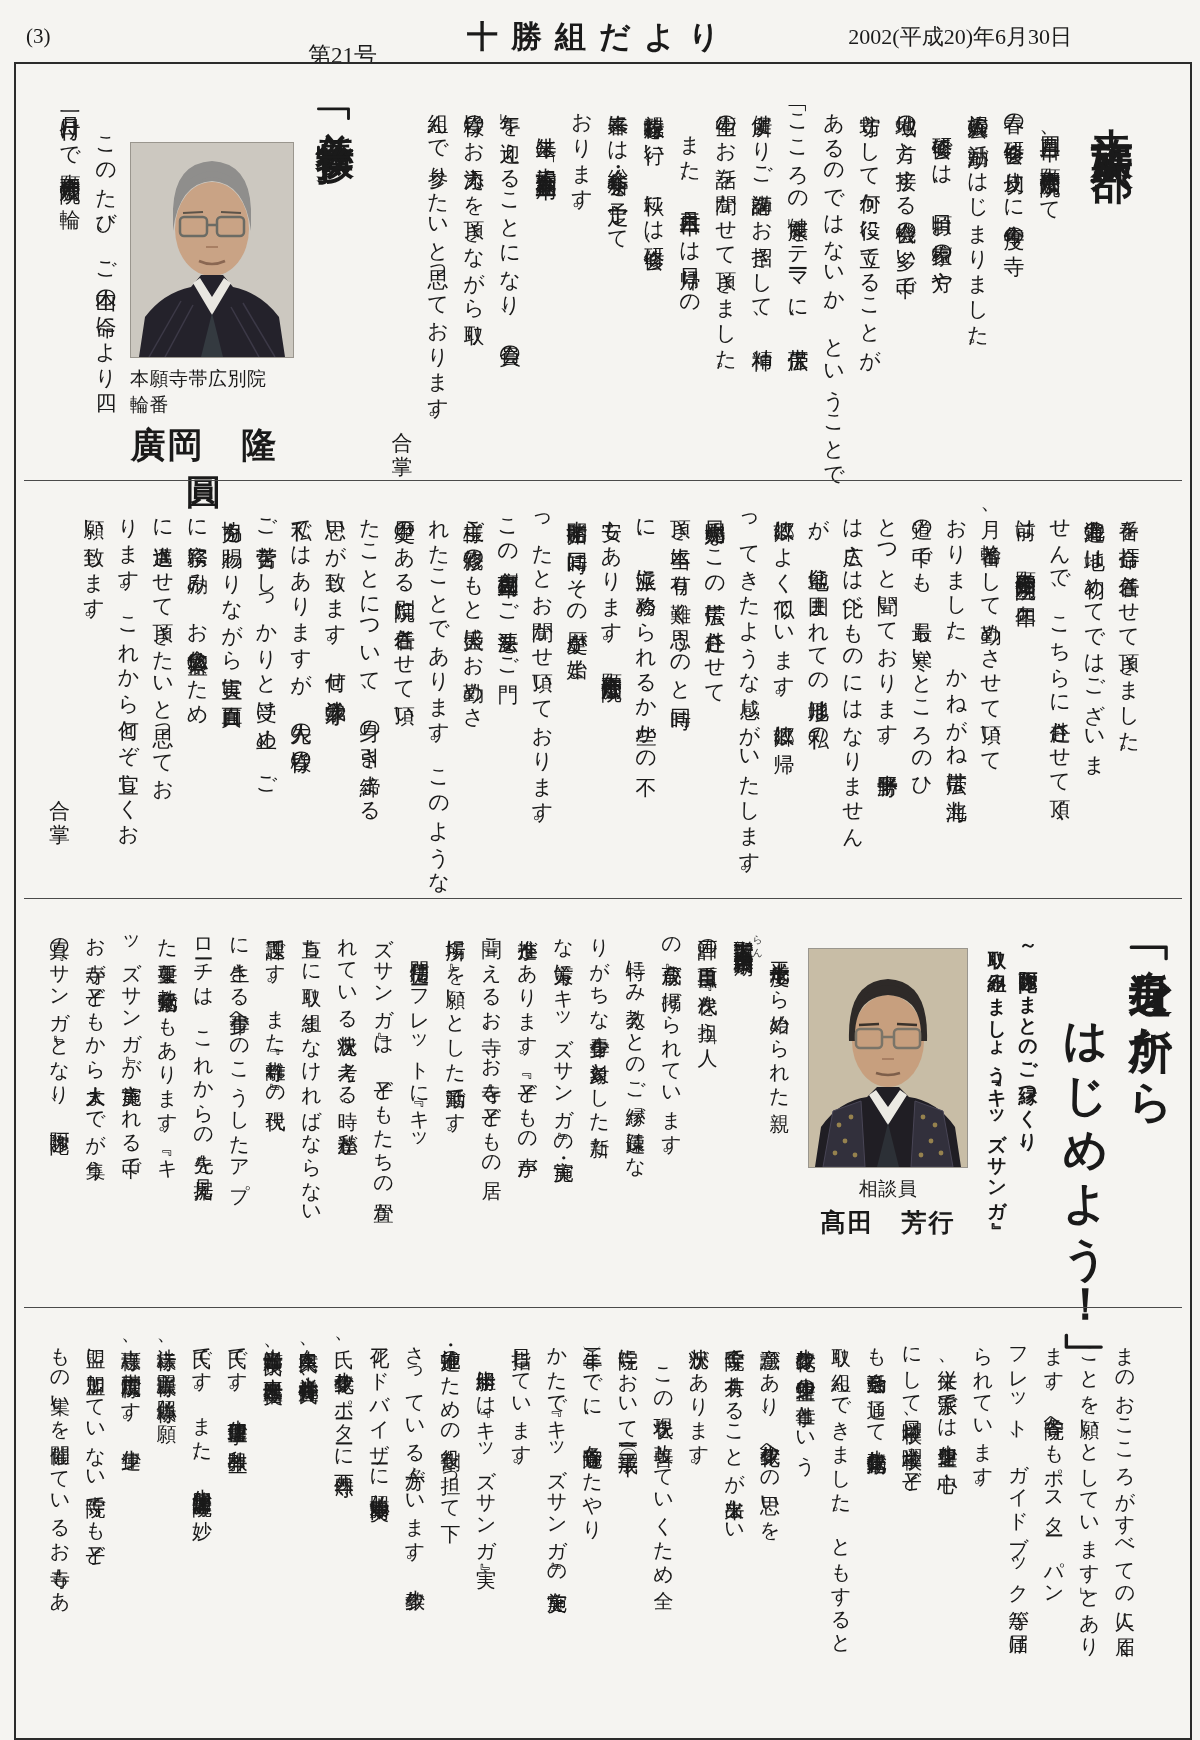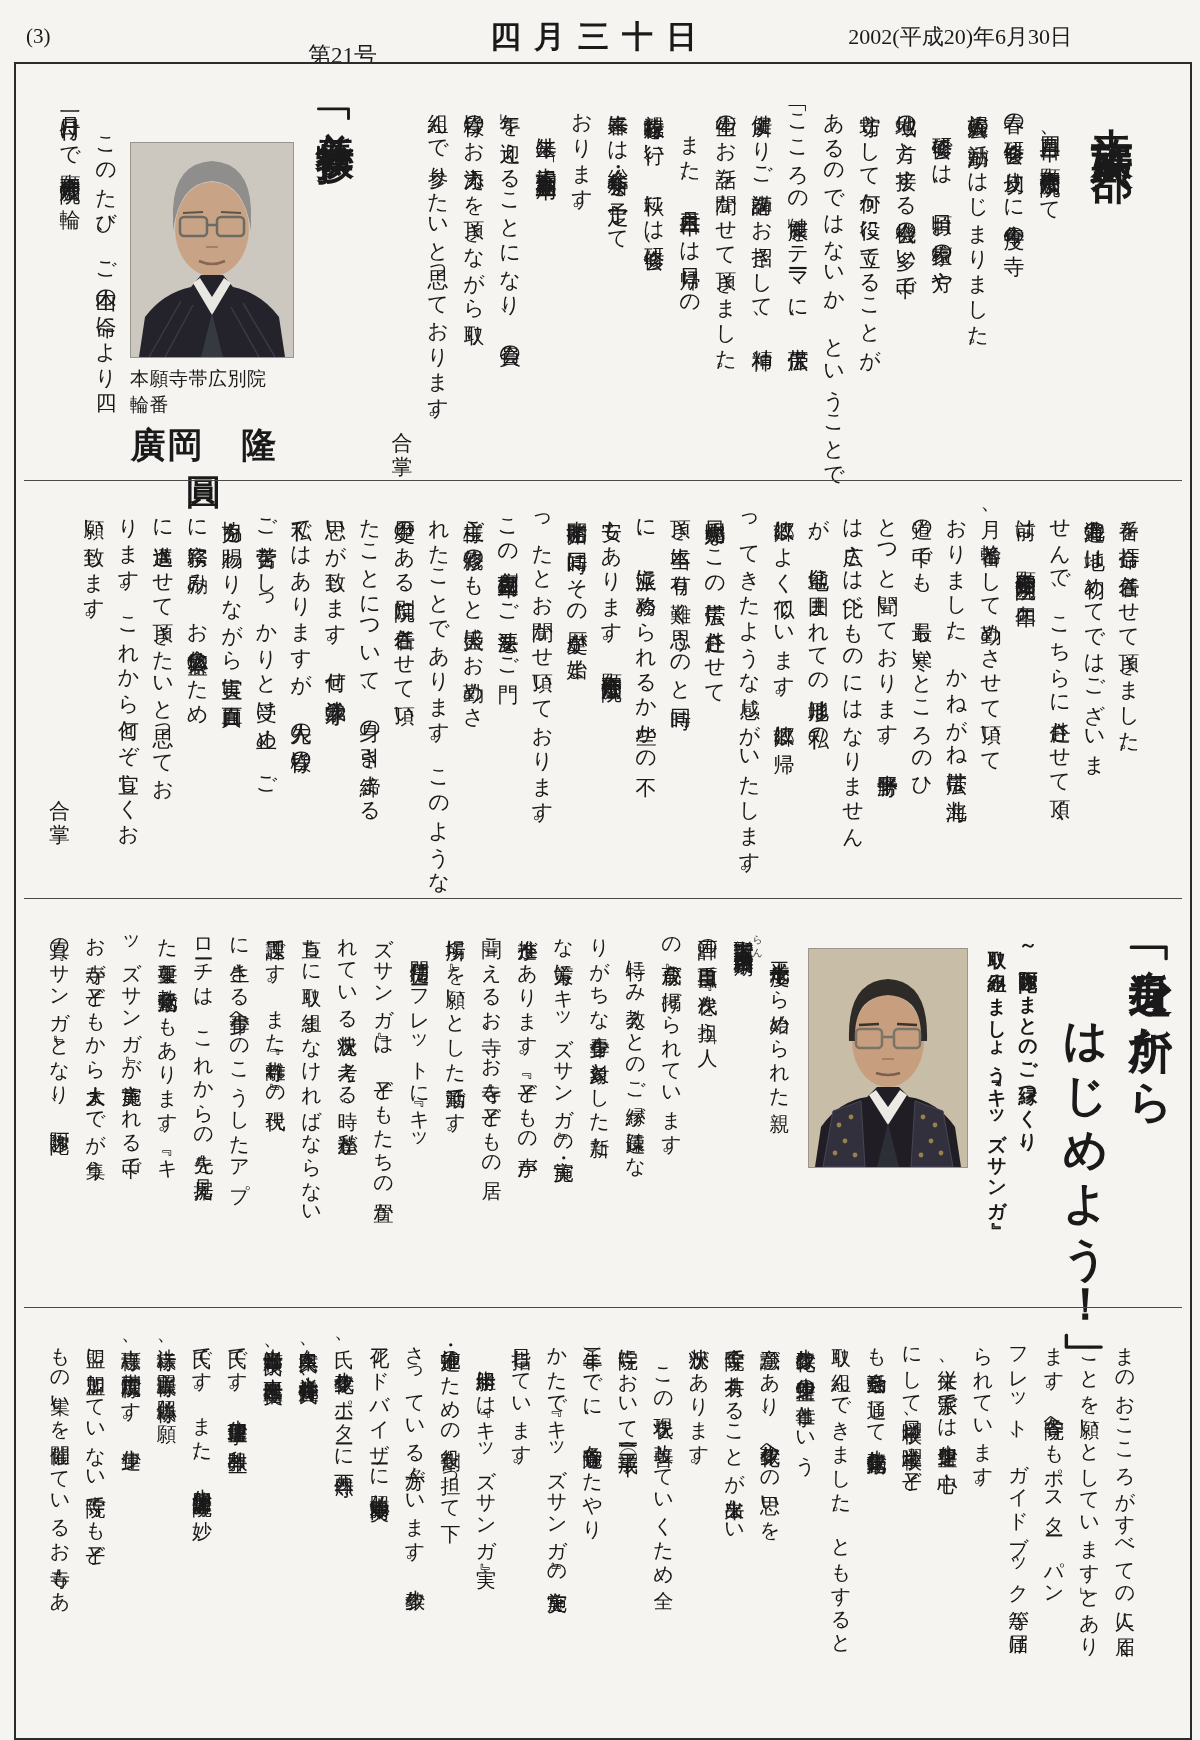--- a/index.html
+++ b/index.html
@@ -75,21 +75,21 @@
 
   .ruby-ran{position:absolute;top:4px;right:34px;font-size:10px;
     writing-mode:vertical-rl;letter-spacing:1px;color:#333;}
 </style>
 </head>
 <body>
 
 <div class="header">
   <span class="pageno">(3)</span>
   <span class="issue">第21号</span>
-  <span class="np-title">四月三十日</span>
+  <span class="np-title">十勝組だより</span>
   <span class="np-date">2002(平成20)年6月30日</span>
 </div>
 
 <div class="frame">
 
   <div class="band band1">
     <h1 class="vtext a1-headline">寺族婦人部</h1>
 
     <div class="vtext a1-cols cols">
       <div>
@@ -236,20 +236,24 @@
             <circle cx="36" cy="192" r="2.4"></circle>
           <circle cx="46" cy="206" r="2.4"></circle>
             <circle cx="26" cy="204" r="2.4"></circle>
           <circle cx="126" cy="176" r="2.4"></circle>
             <circle cx="114" cy="168" r="2.4"></circle>
             <circle cx="122" cy="192" r="2.4"></circle>
           <circle cx="112" cy="206" r="2.4"></circle>
             <circle cx="132" cy="204" r="2.4"></circle>
         </g>
       </svg>
+      <figcaption>
+        <p class="cap cap-title">相談員</p>
+        <p class="cap cap-name">髙田　芳行</p>
+      </figcaption>
     </figure>
 
     <div class="vtext a3-cols cols">
       <span class="ruby-ran">らん</span>
       <div>
           <p>　平成十七年度から始められた親</p>
           <p>鸞聖人七百五十回大遠忌宗門長期</p>
           <p>計画の重点項目に『次代を担う「人</p>
           <p>の育成』が掲げられています。</p>
           <p>　特にみ教えとのご縁が疎遠にな</p>

